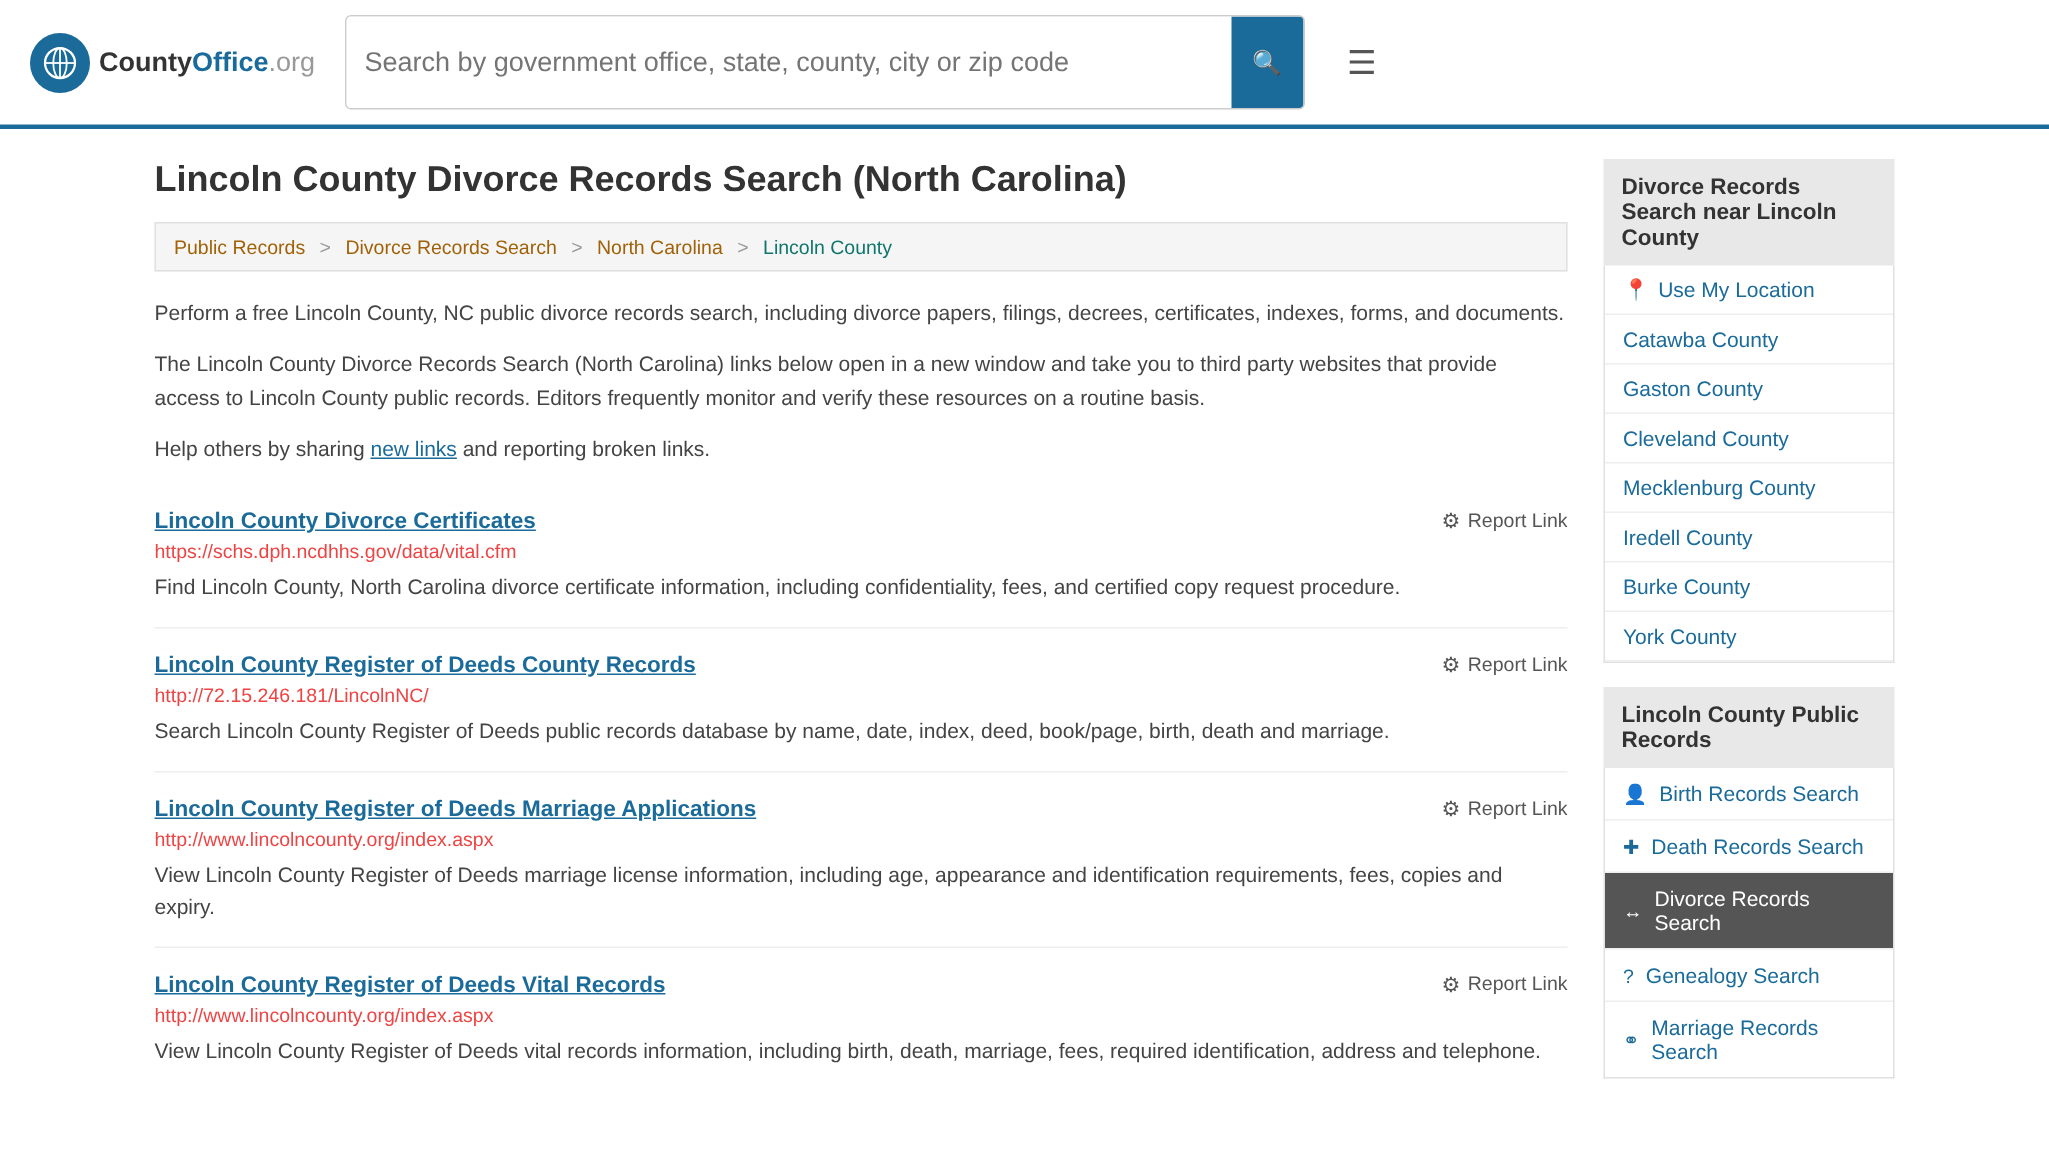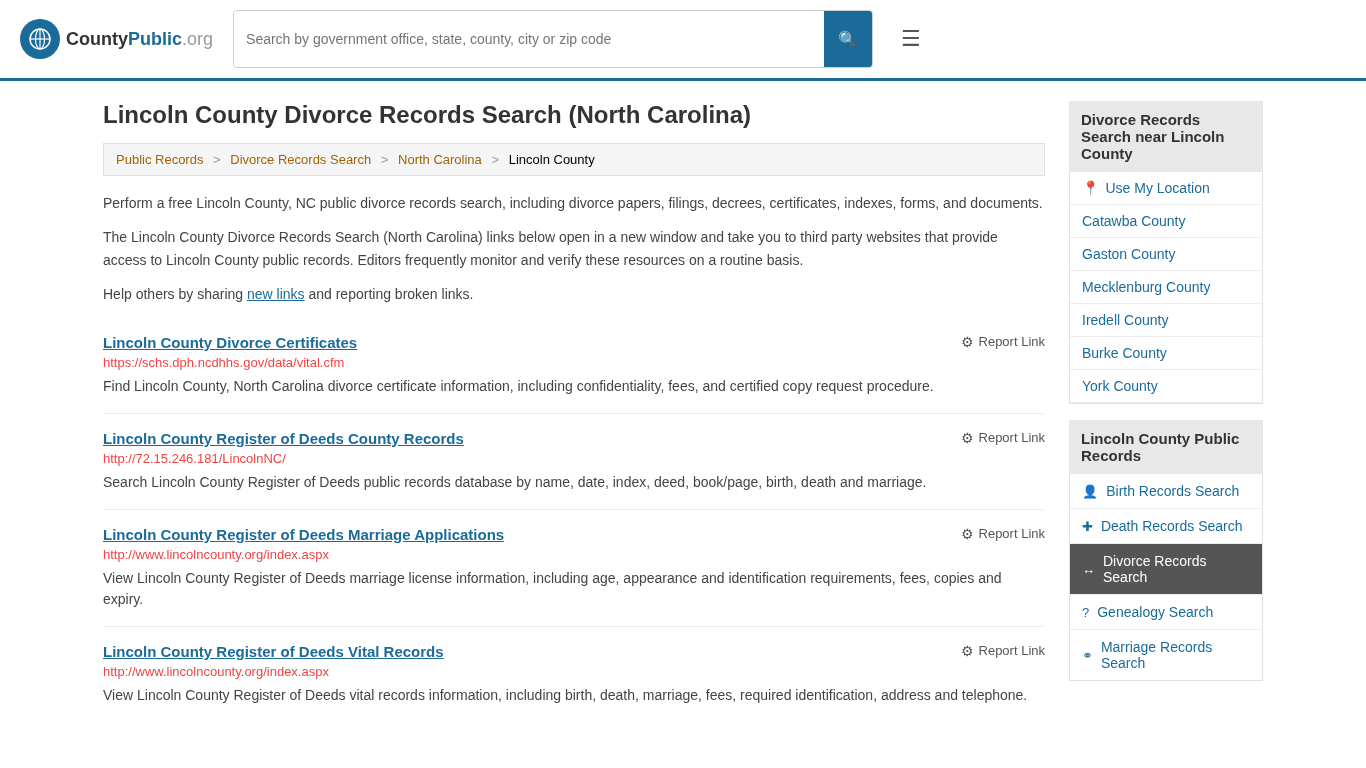--- a/index.html
+++ b/index.html
@@ -43,21 +43,21 @@
       max-width: 640px;
       border: 1px solid #ccc;
       border-radius: 4px;
       overflow: hidden;
     }
     .search-input {
       flex: 1;
       padding: 20px 12px;
       border: none;
       outline: none;
-      font-size: 14px;
+      font-size: 18px;
       color: #999;
     }
     .search-btn {
       background: #1a6b9a;
       border: none;
       padding: 8px 14px;
       cursor: pointer;
       color: white;
       font-size: 16px;
     }
@@ -96,21 +96,21 @@
       border: 1px solid #e0e0e0;
       font-size: 13px;
       margin-bottom: 16px;
       color: #555;
     }
     .breadcrumb a {
       color: #a16207;
       text-decoration: none;
     }
     .breadcrumb .sep { margin: 0 6px; color: #999; }
-    .breadcrumb .current { color: #000000; }
+    .breadcrumb .current { color: #0f766e; }
 
     .description-block {
       margin-bottom: 12px;
       line-height: 1.6;
       font-size: 14px;
       color: #444;
     }
     .description-block a { color: #1a6b9a; }
 
     
@@ -215,21 +215,21 @@
   <a class="logo-area" href="#">
     <div class="logo-circle">
       <svg width="24" height="24" viewBox="0 0 24 24" fill="none">
         <circle cx="12" cy="12" r="10" stroke="white" stroke-width="1.5"></circle>
         <line x1="2" y1="12" x2="22" y2="12" stroke="white" stroke-width="1.2"></line>
         <ellipse cx="12" cy="12" rx="4.5" ry="10" stroke="white" stroke-width="1.2"></ellipse>
         <line x1="12" y1="2" x2="12" y2="22" stroke="white" stroke-width="1.2"></line>
       </svg>
     </div>
     <span class="logo-text">
-      County<span>Public</span><span style="color:#999;font-weight:normal">.org</span>
+      County<span>Office</span><span style="color:#999;font-weight:normal">.org</span>
     </span>
   </a>
   <div class="search-bar-container">
     <input class="search-input" type="text" placeholder="Search by government office, state, county, city or zip code" style="">
     <button class="search-btn">
       <span>🔍</span>
     </button>
   </div>
   <button class="menu-btn">
     <span>☰</span>
@@ -316,20 +316,21 @@
       <div class="sidebar-header">
         <span>Divorce Records Search near Lincoln County</span>
       </div>
       <div class="county-list">
         <a href="#" class="county-link" style="display:flex;align-items:center;gap:6px;">
           <span style="color:#c00;">📍</span>
           <span>Use My Location</span>
         </a>
         <a href="#" class="county-link">Catawba County</a>
         <a href="#" class="county-link">Gaston County</a>
+        <a href="#" class="county-link">Cleveland County</a>
         <a href="#" class="county-link">Mecklenburg County</a>
         <a href="#" class="county-link">Iredell County</a>
         <a href="#" class="county-link">Burke County</a>
         <a href="#" class="county-link">York County</a>
       </div>
     </div>
 
     <div class="sidebar-section">
       <div class="sidebar-header">
         <span>Lincoln County Public Records</span>

